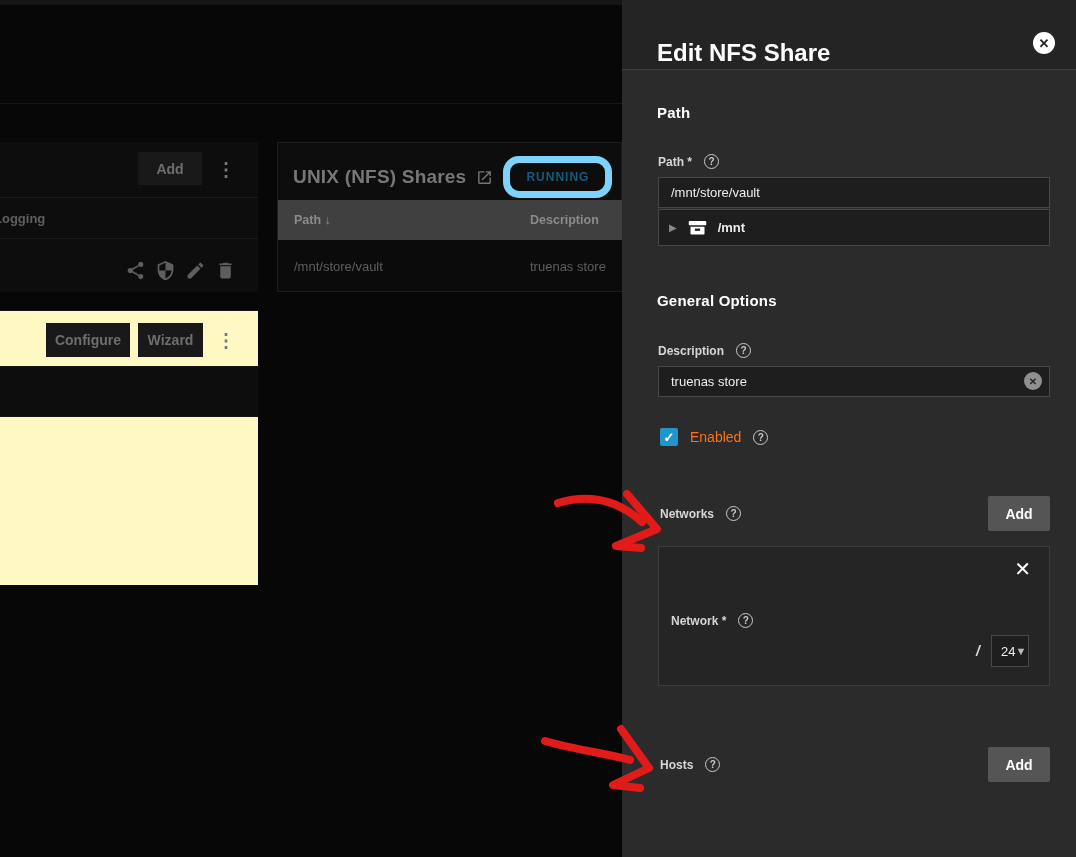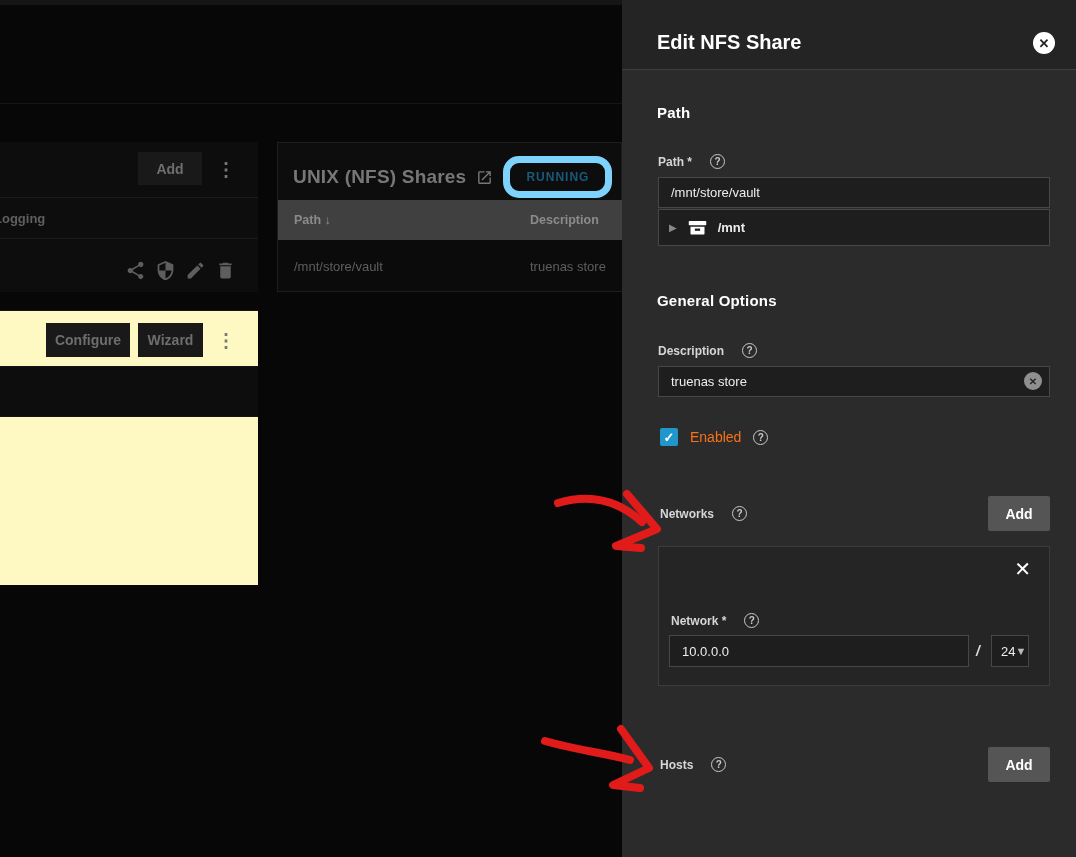--- a/index.html
+++ b/index.html
@@ -26,27 +26,27 @@
   .badge-running { border:7px solid #7dd3fc; color:#175a7a; border-radius:16px;
                    font-size:12px; font-weight:bold; letter-spacing:1px;
                    padding:7px 16px; display:inline-block; }
   .nfs-head { background:#404040; color:#8b8b8b; font-size:12.5px; font-weight:bold; }
   .nfs-cell { color:#5e5e5e; font-size:13px; }
 
   
   #panel { left:622px; top:0; width:454px; height:857px; background:#2b2b2b; }
   #panel-header { left:0; top:0; width:454px; height:70px; background:#242424;
                   border-bottom:1px solid #3f3f3f; }
-  .panel-title { color:#ffffff; font-size:20px; font-weight:bold; }
+  .panel-title { color:#ffffff; font-size:24px; font-weight:bold;margin-top:8px; }
   .close-circle { width:22px; height:22px; border-radius:50%; background:#ffffff;
                   color:#242424; font-size:13px; font-weight:bold;
                   display:flex; align-items:center; justify-content:center; cursor:pointer; }
   .sec-heading { color:#ffffff; font-size:15px; font-weight:bold; letter-spacing:.2px; }
   .fld-label { color:#d6d6d6; font-size:12px; font-weight:bold; display:flex;
-               align-items:center; gap:18px; }
+               align-items:center; gap:12px; }
   .help { width:15px; height:15px; border:1.5px solid #c9c9c9; border-radius:50%;
           color:#c9c9c9; font-size:10px; font-weight:bold; display:inline-flex;
           align-items:center; justify-content:center; }
   .tb { background:#1e1e1e; border:1px solid #474747; color:#ededed; font-size:13px; }
   input.tb { padding:0 12px; width:100%; height:100%; outline:none;
              font-family:"Liberation Sans", sans-serif; }
   .tree-box { background:#1e1e1e; border:1px solid #474747; display:flex;
               align-items:center; gap:10px; padding:0 10px; }
   .caret { color:#8a8a8a; font-size:10px; }
   .tree-label { color:#ededed; font-size:13px; font-weight:bold; }
@@ -173,23 +173,20 @@
       <span>Networks</span>
       <span class="help">?</span>
     </div>
     <button class="abs add-btn" style="left:366px;top:496px;width:62px;height:35px;">Add</button>
     <div class="abs list-card" style="left:36px;top:546px;width:392px;height:140px;">
       <span class="abs card-x" style="right:18px;top:12px;">✕</span>
       <div class="abs fld-label" style="left:12px;top:66px;">
         <span>Network *</span>
         <span class="help">?</span>
       </div>
-      <div class="abs" style="left:10px;top:88px;width:300px;height:32px;">
-        <input class="tb" value="10.0.0.0" style="">
-      </div>
       <span class="abs slash" style="left:317px;top:96px;">/</span>
       <div class="abs select-box" style="left:332px;top:88px;width:38px;height:32px;">
         <span>24</span>
         <span class="select-arrow">▼</span>
       </div>
     </div>
 
     <div class="abs fld-label" style="left:38px;top:757px;">
       <span>Hosts</span>
       <span class="help">?</span>

